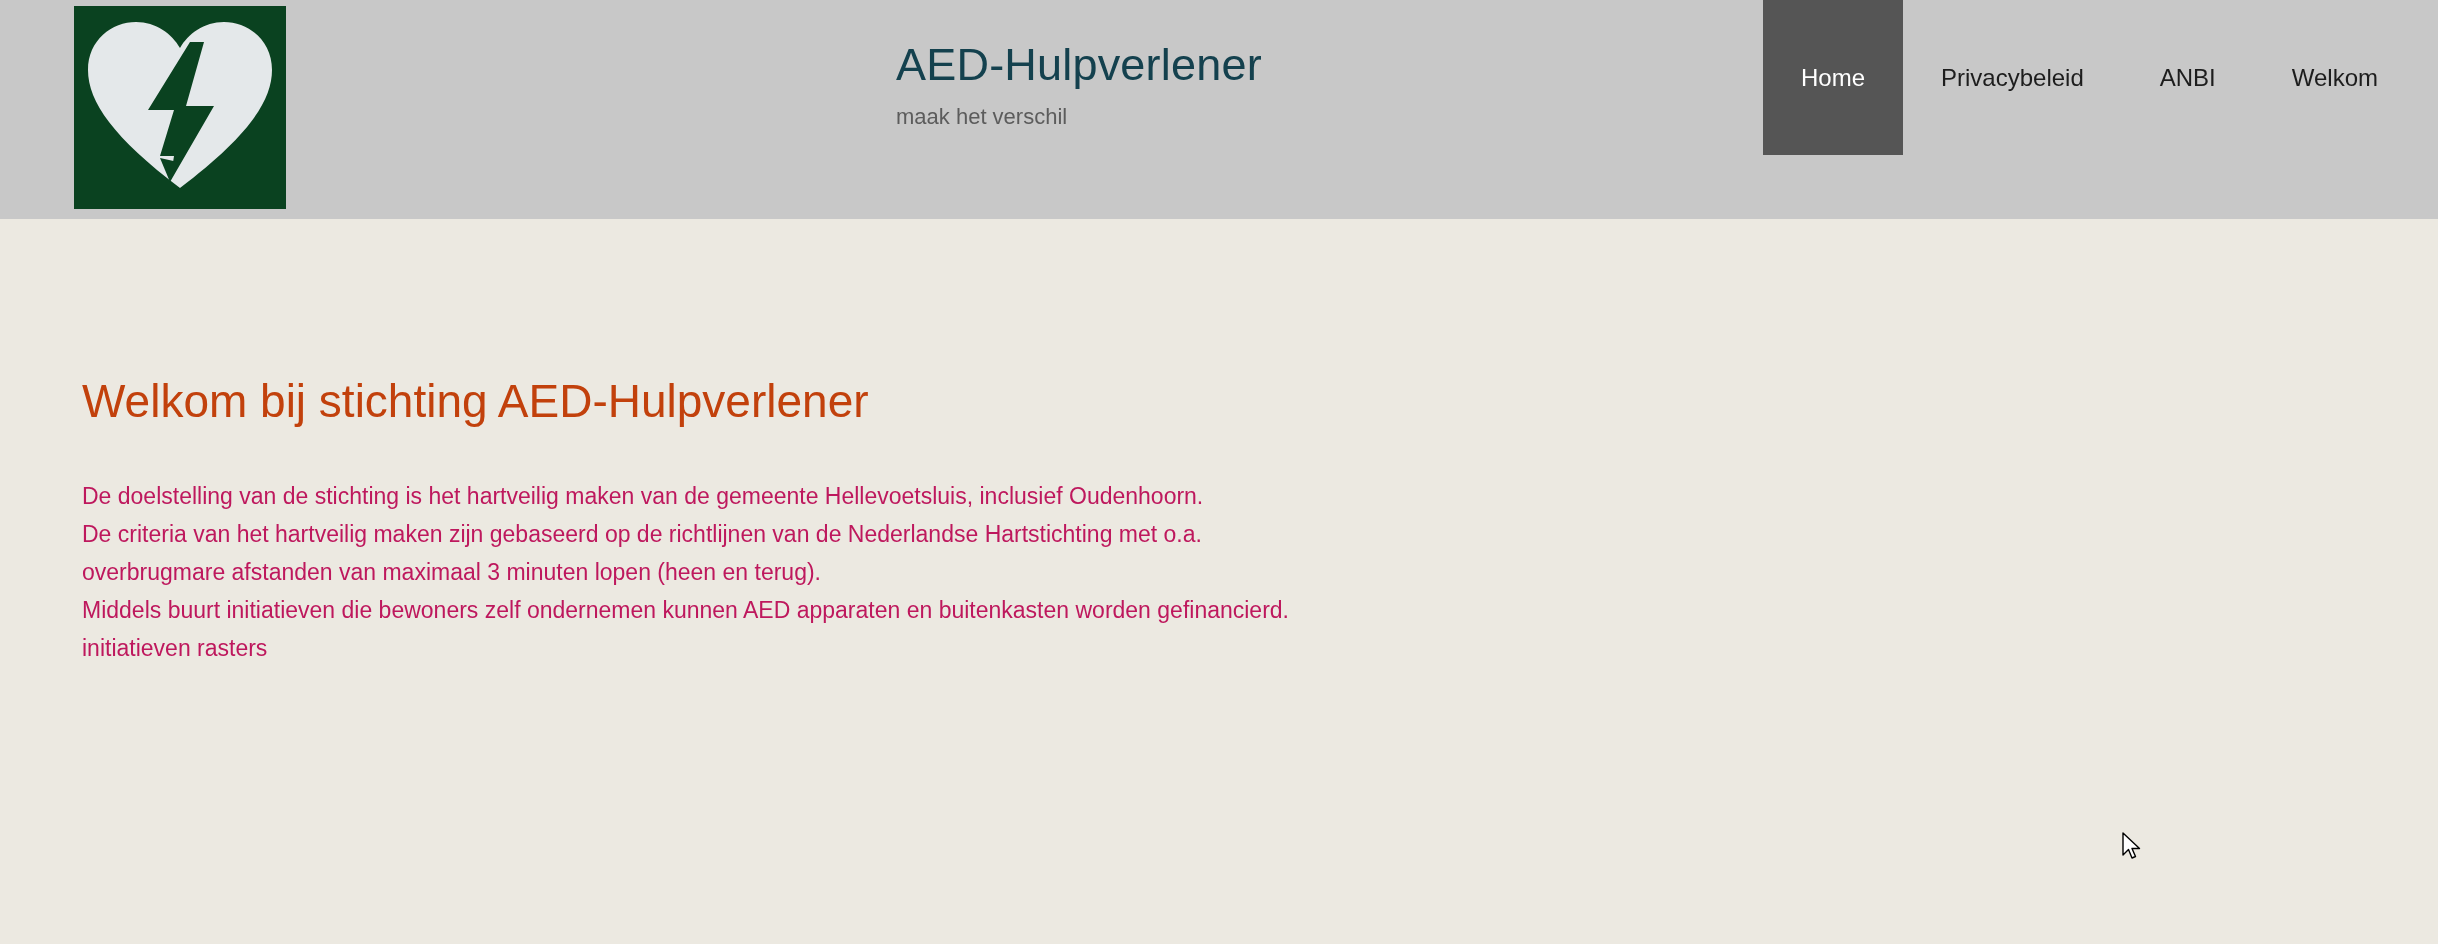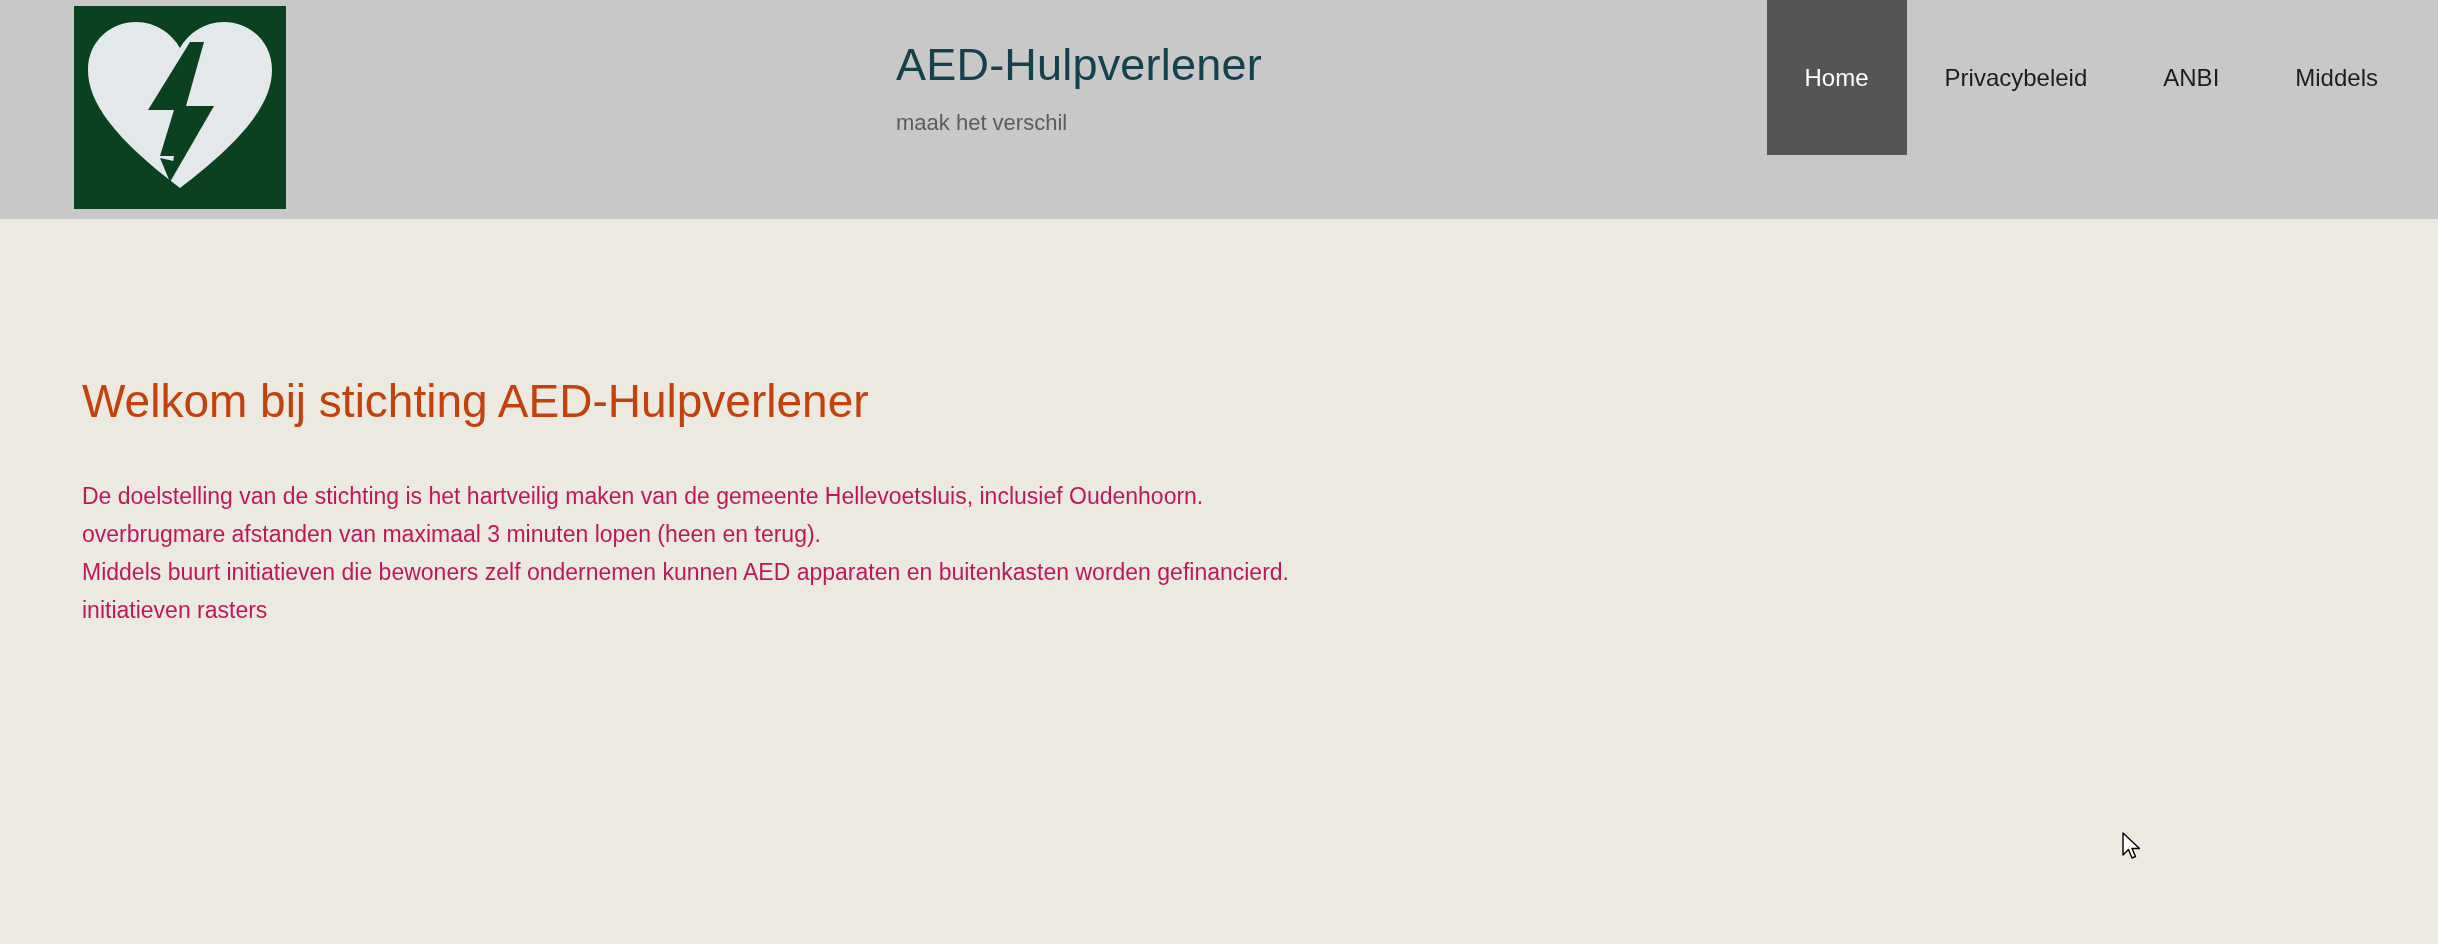--- a/index.html
+++ b/index.html
@@ -42,21 +42,21 @@
     width: 700px;
   }
   .brand-title {
     font-size: 45px;
     color: #14414e;
     letter-spacing: 0.2px;
     line-height: 1.1;
     white-space: nowrap;
   }
   .brand-tagline {
-    margin-top: 20px;
+    margin-top: 14px;
     font-size: 22px;
     color: #5c5c5c;
   }
 
   .main-nav {
     position: absolute;
     right: 0px;
     top: 0px;
     height: 155px;
     display: flex;
@@ -138,29 +138,30 @@
 
   <div class="brand">
     <div class="brand-title">AED-Hulpverlener</div>
     <div class="brand-tagline">maak het verschil</div>
   </div>
 
   <nav class="main-nav">
     <div class="nav-item active">Home</div>
     <div class="nav-item">Privacybeleid</div>
     <div class="nav-item">ANBI</div>
-    <div class="nav-item">Middels</div>
+    <div class="nav-item">Welkom</div>
   </nav>
 </div>
 
 <div class="content">
   <h1 class="page-title">Welkom bij stichting AED-Hulpverlener</h1>
 
   <div class="body-copy">
     <p>De doelstelling van de stichting is het hartveilig maken van de gemeente Hellevoetsluis, inclusief Oudenhoorn.</p>
+    <p>De criteria van het hartveilig maken zijn gebaseerd op de richtlijnen van de Nederlandse Hartstichting met o.a.</p>
     <p>overbrugmare afstanden van maximaal 3 minuten lopen (heen en terug).</p>
     <p>Middels buurt initiatieven die bewoners zelf ondernemen kunnen AED apparaten en buitenkasten worden gefinancierd.</p>
     <p>initiatieven rasters</p>
   </div>
 </div>
 
 <div class="cursor">
   <svg viewBox="0 0 22 30" xmlns="http://www.w3.org/2000/svg" aria-hidden="true">
     <path d="M1 1 L1 23 L6.5 17.5 L10 26 L13.5 24.5 L10 16.5 L17.5 16.5 Z" fill="#ffffff" stroke="#000000" stroke-width="1.4" stroke-linejoin="round"></path>
   </svg>

